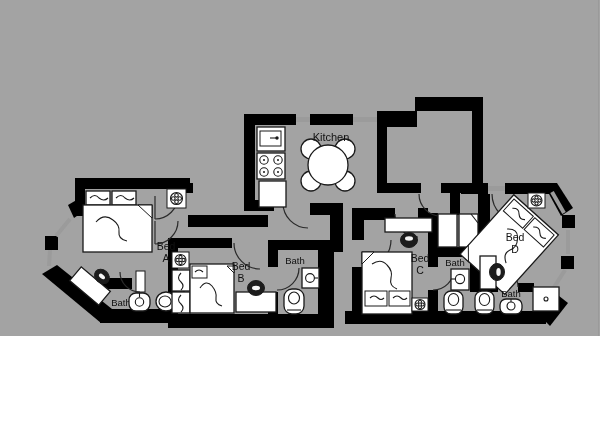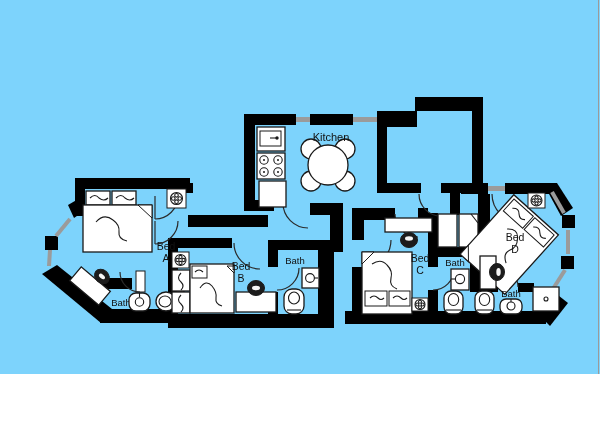--- a/index.html
+++ b/index.html
@@ -1,16 +1,16 @@
 <!DOCTYPE html>
 <html><head>
 <meta charset="utf-8">
 <style>
   html,body{margin:0;padding:0;background:#ffffff;}
-  .canvas{position:relative;width:600px;height:374px;background:#7dd3fc;overflow:hidden;
+  .canvas{position:relative;width:600px;height:336px;background:#a3a3a3;overflow:hidden;
           font-family:"Liberation Sans", sans-serif;}
   .canvas svg{position:absolute;left:0;top:0;}
   .edge-line{position:absolute;right:1px;top:0;width:1px;height:423px;background:#9a9a9a;}
   text{font-family:"Liberation Sans", sans-serif;fill:#111;}
   .room-label{font-size:10.5px;text-anchor:middle;}
   .bath-label{font-size:9.5px;text-anchor:middle;}
   .kitchen-label{font-size:11px;text-anchor:middle;}
   .wall{fill:#000;}
   .win{stroke:#9b9b9b;stroke-width:4;fill:none;}
   .winr{fill:#9b9b9b;}

